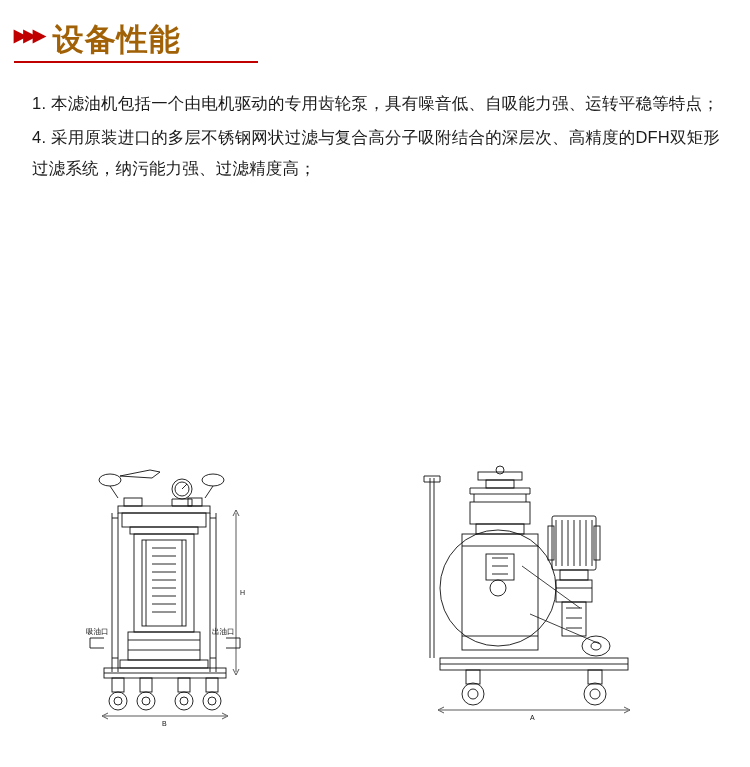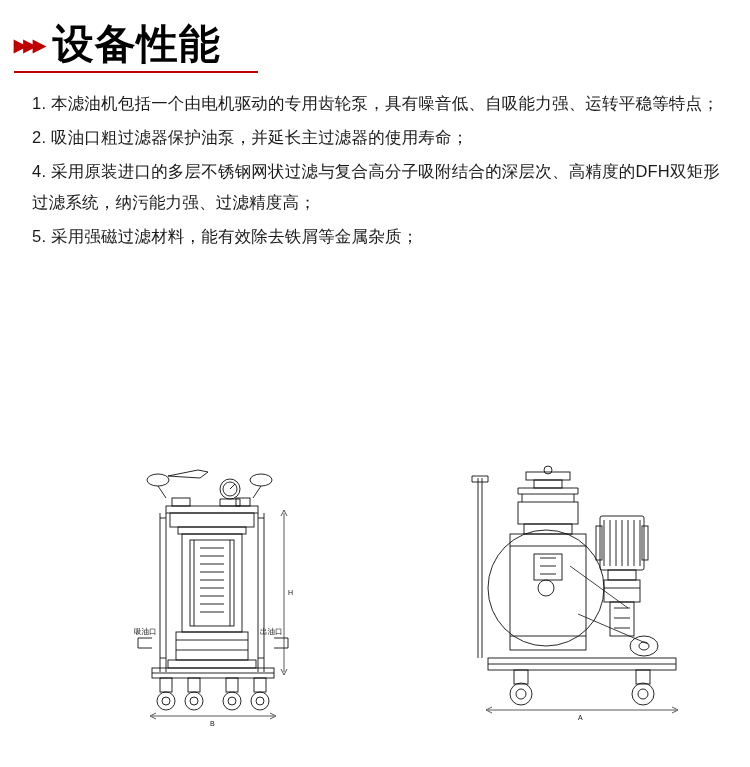--- a/index.html
+++ b/index.html
@@ -36,23 +36,23 @@
     align-items: center;
     gap: 1px;
     margin-bottom: 10px;
     color: #c00000;
     font-size: 25px;
     font-weight: bold;
     line-height: 1;
     letter-spacing: -3px;
   }
   .heading-title {
-    font-size: 41px;
+    font-size: 31px;
     font-weight: bold;
-    color: #000000;
+    color: #a16207;
     line-height: 1.1;
     letter-spacing: 1px;
   }
   
   .content {
     position: absolute;
     left: 32px;
     top: 88px;
     width: 700px;
   }
@@ -63,21 +63,20 @@
     margin: 0 0 3px 0;
     letter-spacing: 0.2px;
   }
   
   .drawing {
     position: absolute;
     left: 0;
     top: 458px;
     width: 594px;
     height: 309px;
-    margin-left: 48px;
   }
   .drawing svg {
     display: block;
   }
   .lbl {
     font-family: "Liberation Sans", sans-serif;
     font-size: 7px;
     fill: #111;
   }
   .lbl-cn {
@@ -91,23 +90,21 @@
 
 <div class="page">
 
   <div class="heading">
     <span class="chev">▸▸▸</span>
     <span class="heading-title">设备性能</span>
   </div>
 
   <div class="content">
     <p class="item">1. 本滤油机包括一个由电机驱动的专用齿轮泵，具有噪音低、自吸能力强、运转平稳等特点；</p>
-    <p class="item">2. 吸油口粗过滤器保护油泵，并延长主过滤器的使用寿命；</p>
     <p class="item">4. 采用原装进口的多层不锈钢网状过滤与复合高分子吸附结合的深层次、高精度的DFH双矩形过滤系统，纳污能力强、过滤精度高；</p>
-    <p class="item">5. 采用强磁过滤材料，能有效除去铁屑等金属杂质；</p>
   </div>
 
   <div class="drawing">
     <svg width="750" height="309" viewBox="0 0 750 309" xmlns="http://www.w3.org/2000/svg">
       <g fill="none" stroke="#111" stroke-width="0.9">
 
         <g>
 
           <ellipse cx="110" cy="22" rx="11" ry="6"></ellipse>
           <ellipse cx="213" cy="22" rx="11" ry="6"></ellipse>

